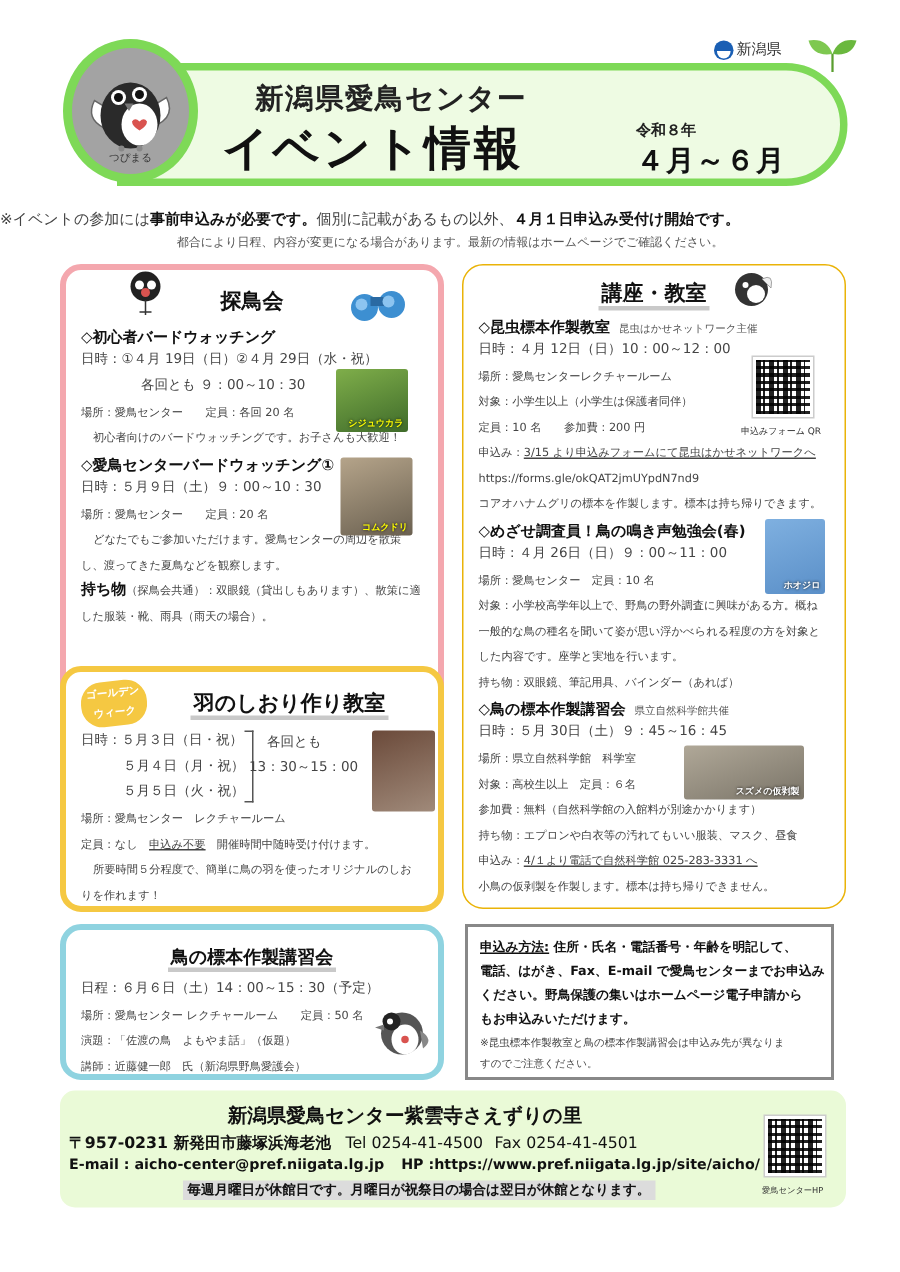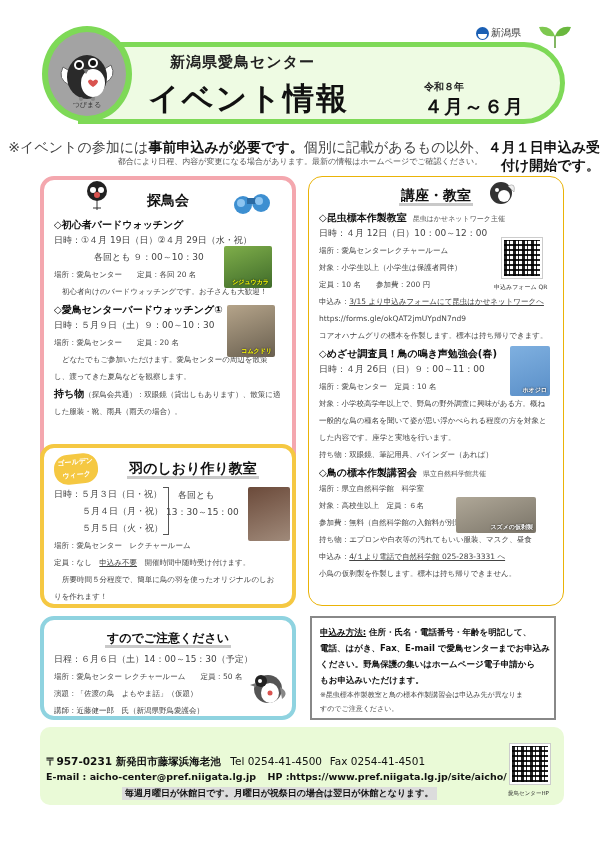--- a/index.html
+++ b/index.html
@@ -10,30 +10,30 @@
   .header-banner {
     position: absolute; left: 78px; top: 42px; width: 487px; height: 82px;
     background: #eefbe3; border: 5px solid #7ed957; border-radius: 0 42px 42px 0;
   }
   .mascot-circle {
     position: absolute; left: 42px; top: 26px; width: 90px; height: 96px;
     background: #a3a3a3; border: 6px solid #7ed957; border-radius: 50%;
     display: flex; align-items: center; justify-content: center; z-index: 2;
   }
   .mascot-label { position: absolute; left: 0; right: 0; bottom: 6px; font-size: 7px; text-align: center; color: #333; }
-  .header-sub { position: absolute; left: 170px; top: 53px; font-size: 15px; font-weight: bold; color: #222; letter-spacing: 1px; }
+  .header-sub { position: absolute; left: 170px; top: 53px; font-size: 19px; font-weight: bold; color: #222; letter-spacing: 1px; }
   .header-title { position: absolute; left: 148px; top: 78px; font-size: 31px; font-weight: bold; color: #111; letter-spacing: 2px; }
   .header-era { position: absolute; left: 424px; top: 80px; font-size: 10px; font-weight: bold; color: #222; }
   .header-months { position: absolute; left: 424px; top: 94px; font-size: 19px; font-weight: bold; color: #111; letter-spacing: 1px; }
   .pref-logo { position: absolute; left: 476px; top: 26px; display: flex; align-items: center; gap: 2px; font-size: 10px; color: #333; }
   .pref-mark { width: 13px; height: 13px; border-radius: 50%; background: #1a5fb4; position: relative; overflow: hidden; }
   .pref-mark::after { content: ""; position: absolute; left: 2px; top: 7px; width: 9px; height: 5px; background: #fff; border-radius: 0 0 5px 5px; }
   .leaf-icon { position: absolute; left: 538px; top: 24px; width: 34px; height: 24px; }
 
-  .notice1 { position: absolute; left: 0; right: 0; top: 139px; text-align: right; font-size: 14px; color: #444; }
+  .notice1 { position: absolute; left: 0; right: 0; top: 139px; text-align: left; font-size: 10px; color: #444; }
   .notice1 b { color: #111; }
   .notice2 { position: absolute; left: 0; right: 0; top: 156px; text-align: center; font-size: 8px; color: #555; }
 
   
   .box { position: absolute; border-radius: 14px; background: #fff; padding: 8px 10px; }
   .box-pink { left: 40px; top: 176px; width: 256px; height: 316px; border: 4px solid #f4a7ae; }
   .box-yellow { left: 40px; top: 444px; width: 256px; height: 164px; border: 4px solid #f5c842; }
   .box-blue { left: 40px; top: 616px; width: 256px; height: 104px; border: 4px solid #8fd3e0; }
   .box-green { left: 308px; top: 176px; width: 256px; height: 430px; border: 1px solid #eab308; }
   .box-apply { position: absolute; left: 310px; top: 616px; width: 246px; height: 104px; border: 2px solid #888; background: #fff; padding: 6px 8px; }
@@ -157,21 +157,21 @@
 <div class="gw-badge">
     <div>ゴールデン</div>
     <div>ウィーク</div>
   </div>
 <div class="bracket"></div>
 <div class="ln" style="position:absolute;left:178px;top:487px;">各回とも</div>
 <div class="ln" style="position:absolute;left:166px;top:504px;">13：30～15：00</div>
 <div class="photo" style="left:248px;top:487px;width:42px;height:54px;background:linear-gradient(160deg,#6b4a3a,#a08a7a);"></div>
 
 <div class="box box-blue">
-  <div class="sec-title ul" style="font-size:12px;margin-top:2px;"><span>すのでご注意ください</span></div>
+  <div class="sec-title ul" style="font-size:12px;margin-top:2px;"><span>鳥の標本作製講習会</span></div>
   <div class="ln" style="margin-top:4px;">日程：６月６日（土）14：00～15：30（予定）</div>
   <div class="ln sm">場所：愛鳥センター レクチャールーム　　定員：50 名</div>
   <div class="ln sm">演題：「佐渡の鳥　よもやま話」（仮題）</div>
   <div class="ln sm">講師：近藤健一郎　氏（新潟県野鳥愛護会）</div>
 </div>
 <svg class="bird-icon" style="left:246px;top:667px;" width="44" height="40" viewBox="0 0 44 40">
   <ellipse cx="22" cy="22" rx="14" ry="14" fill="#555"></ellipse>
     <ellipse cx="24" cy="26" rx="9" ry="10" fill="#fff"></ellipse>
   <circle cx="24" cy="26" r="2.5" fill="#d9534f"></circle>
     <circle cx="15" cy="14" r="6" fill="#222"></circle>
@@ -191,20 +191,21 @@
   <div class="ln sm">https://forms.gle/okQAT2jmUYpdN7nd9</div>
   <div class="ln sm">コアオハナムグリの標本を作製します。標本は持ち帰りできます。</div>
   <div class="event-h">◇めざせ調査員！鳥の鳴き声勉強会(春)</div>
   <div class="ln">日時：４月 26日（日）９：00～11：00</div>
   <div class="ln sm">場所：愛鳥センター　定員：10 名</div>
   <div class="ln sm">対象：小学校高学年以上で、野鳥の野外調査に興味がある方。概ね</div>
   <div class="ln sm">一般的な鳥の種名を聞いて姿が思い浮かべられる程度の方を対象と</div>
   <div class="ln sm">した内容です。座学と実地を行います。</div>
   <div class="ln sm">持ち物：双眼鏡、筆記用具、バインダー（あれば）</div>
   <div class="event-h"><span>◇鳥の標本作製講習会</span><span class="org">県立自然科学館共催</span></div>
+  <div class="ln">日時：５月 30日（土）９：45～16：45</div>
   <div class="ln sm">場所：県立自然科学館　科学室</div>
   <div class="ln sm">対象：高校生以上　定員：６名</div>
   <div class="ln sm">参加費：無料（自然科学館の入館料が別途かかります）</div>
   <div class="ln sm">持ち物：エプロンや白衣等の汚れてもいい服装、マスク、昼食</div>
   <div class="ln sm"><span>申込み：</span><span class="ul">4/１より電話で自然科学館 025-283-3331 へ</span></div>
   <div class="ln sm">小鳥の仮剥製を作製します。標本は持ち帰りできません。</div>
 </div>
 <svg class="bird-icon" style="left:488px;top:180px;" width="28" height="26" viewBox="0 0 28 26">
   <circle cx="13" cy="13" r="11" fill="#333"></circle>
     <ellipse cx="16" cy="16" rx="6" ry="6" fill="#fff"></ellipse>
@@ -223,20 +224,21 @@
 <div class="box-apply">
   <div class="ln" style="font-weight:bold;color:#111;font-size:8.5px;line-height:16px;"><span class="ul">申込み方法:</span><span> 住所・氏名・電話番号・年齢を明記して、</span></div>
   <div class="ln" style="font-weight:bold;color:#111;font-size:8.5px;line-height:16px;">電話、はがき、Fax、E-mail で愛鳥センターまでお申込み</div>
   <div class="ln" style="font-weight:bold;color:#111;font-size:8.5px;line-height:16px;">ください。野鳥保護の集いはホームページ電子申請から</div>
   <div class="ln" style="font-weight:bold;color:#111;font-size:8.5px;line-height:16px;">もお申込みいただけます。</div>
   <div class="ln sm" style="font-size:7px;line-height:14px;">※昆虫標本作製教室と鳥の標本作製講習会は申込み先が異なりま</div>
   <div class="ln sm" style="font-size:7px;line-height:14px;">すのでご注意ください。</div>
 </div>
 
 <div class="footer">
+  <div class="footer-name">新潟県愛鳥センター紫雲寺さえずりの里</div>
   <div class="footer-addr">
     <span>〒957-0231 新発田市藤塚浜海老池</span>
     <span style="font-weight:normal;margin-left:6px;">Tel 0254-41-4500</span>
     <span style="font-weight:normal;margin-left:4px;">Fax 0254-41-4501</span>
   </div>
   <div class="footer-mail">
     <span>E-mail : aicho-center@pref.niigata.lg.jp</span>
     <span style="margin-left:8px;">HP :https://www.pref.niigata.lg.jp/site/aicho/</span>
   </div>
   <div class="footer-closed">毎週月曜日が休館日です。月曜日が祝祭日の場合は翌日が休館となります。</div>

